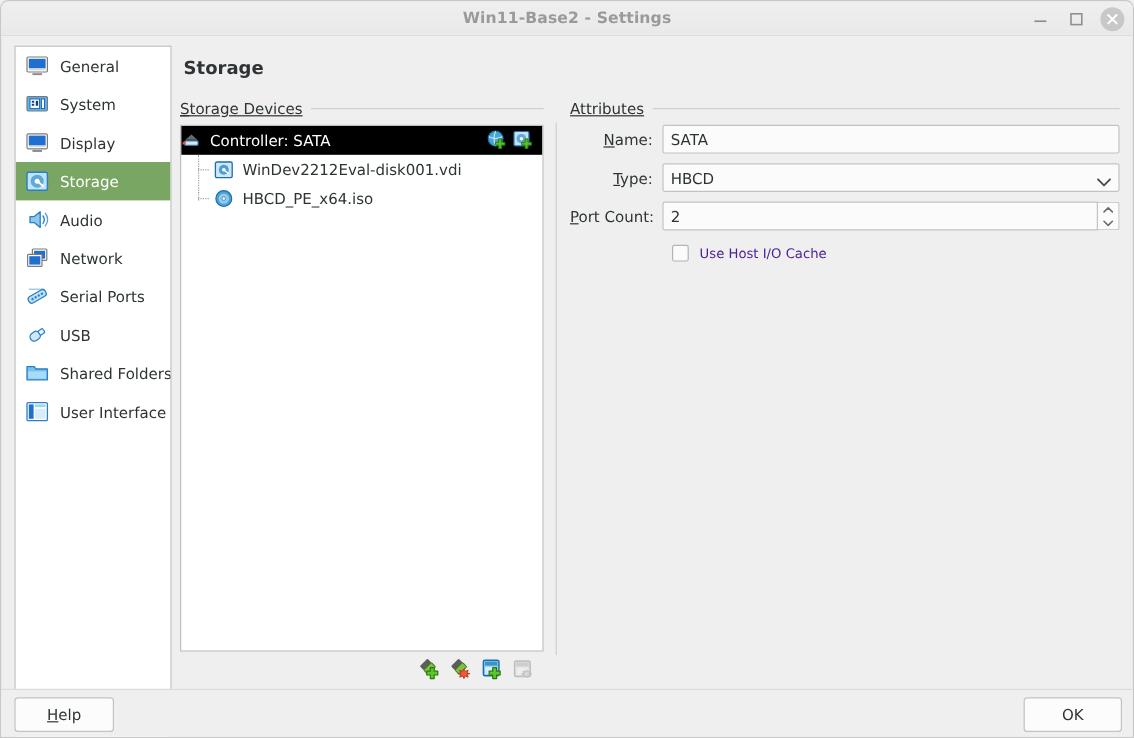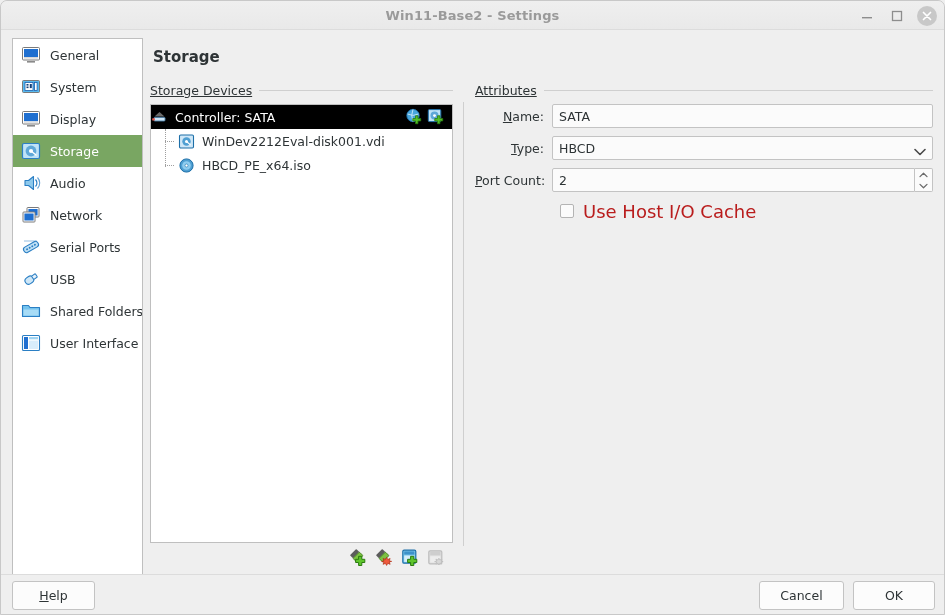--- a/index.html
+++ b/index.html
@@ -261,21 +261,21 @@
   }
   .checkbox {
     width: 14px; height: 14px;
     flex: 0 0 14px;
     background: #fbfbfb;
     border: 1px solid #b4b4b4;
     border-radius: 2px;
     margin-right: 9px;
     cursor: pointer;
   }
-  .check-label { font-size: 18px; color: #b91c1c; }
+  .check-label { font-size: 11px; color: #4c1d95; }
 
   
   .btnbar {
     position: absolute;
     left: 0; top: 573px;
     width: 943px; height: 41px;
     border-top: 1px solid #dcdcdc;
     background: #efefef;
   }
   .btn {
@@ -617,17 +617,16 @@
 
       <div class="check-row">
         <span class="checkbox"></span>
         <span class="check-label">Use Host I/O Cache</span>
       </div>
     </div>
   </div>
 
   <div class="btnbar">
     <div class="btn btn-help"><span class="ul">H</span>elp</div>
-    <div class="btn btn-cancel">Cancel</div>
     <div class="btn btn-ok">OK</div>
   </div>
 
 </div>
 
 </body></html>

